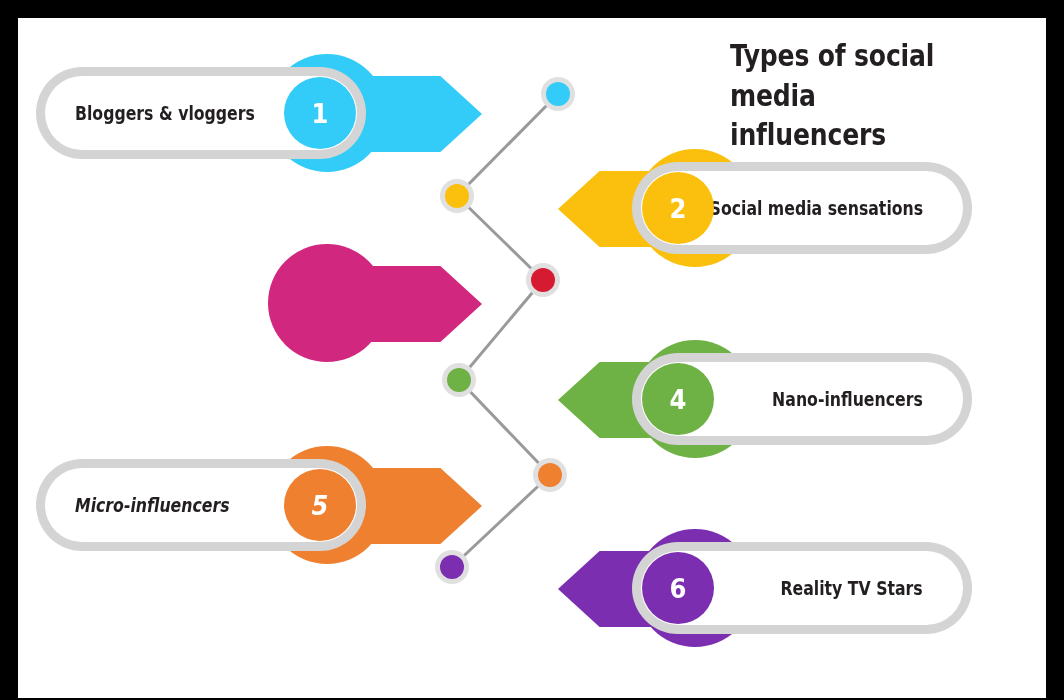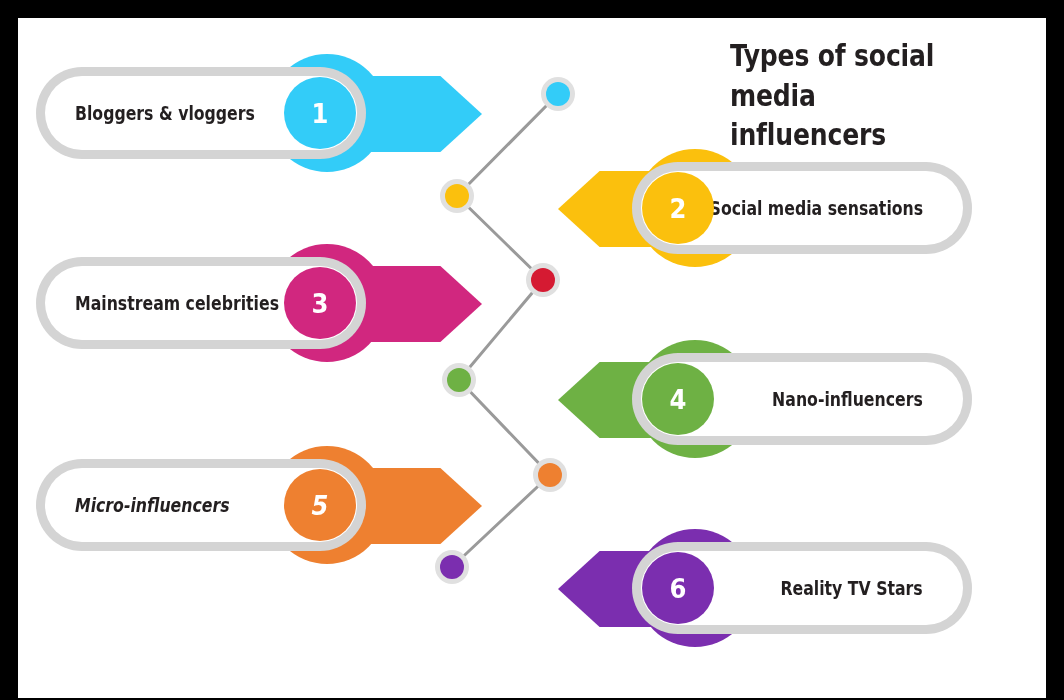--- a/index.html
+++ b/index.html
@@ -218,26 +218,20 @@
           <div class="capsule">
             <div class="capsule-inner">
               <span class="label">Social media sensations</span>
               <div class="num" style="background: rgb(251, 192, 13);">2</div>
             </div>
           </div>
         </div>
         <div class="row left" style="top: 210px;">
           <div class="blob" style="background: rgb(209, 39, 127);"></div>
           <div class="arrow" style="background: rgb(209, 39, 127);"></div>
-          <div class="capsule">
-            <div class="capsule-inner">
-              <span class="label">Mainstream celebrities</span>
-              <div class="num" style="background: rgb(209, 39, 127);">3</div>
-            </div>
-          </div>
         </div>
         <div class="row right" style="top: 306px;">
           <div class="blob" style="background: rgb(110, 177, 68);"></div>
           <div class="arrow" style="background: rgb(110, 177, 68);"></div>
           <div class="capsule">
             <div class="capsule-inner">
               <span class="label">Nano-influencers</span>
               <div class="num" style="background: rgb(110, 177, 68);">4</div>
             </div>
           </div>

